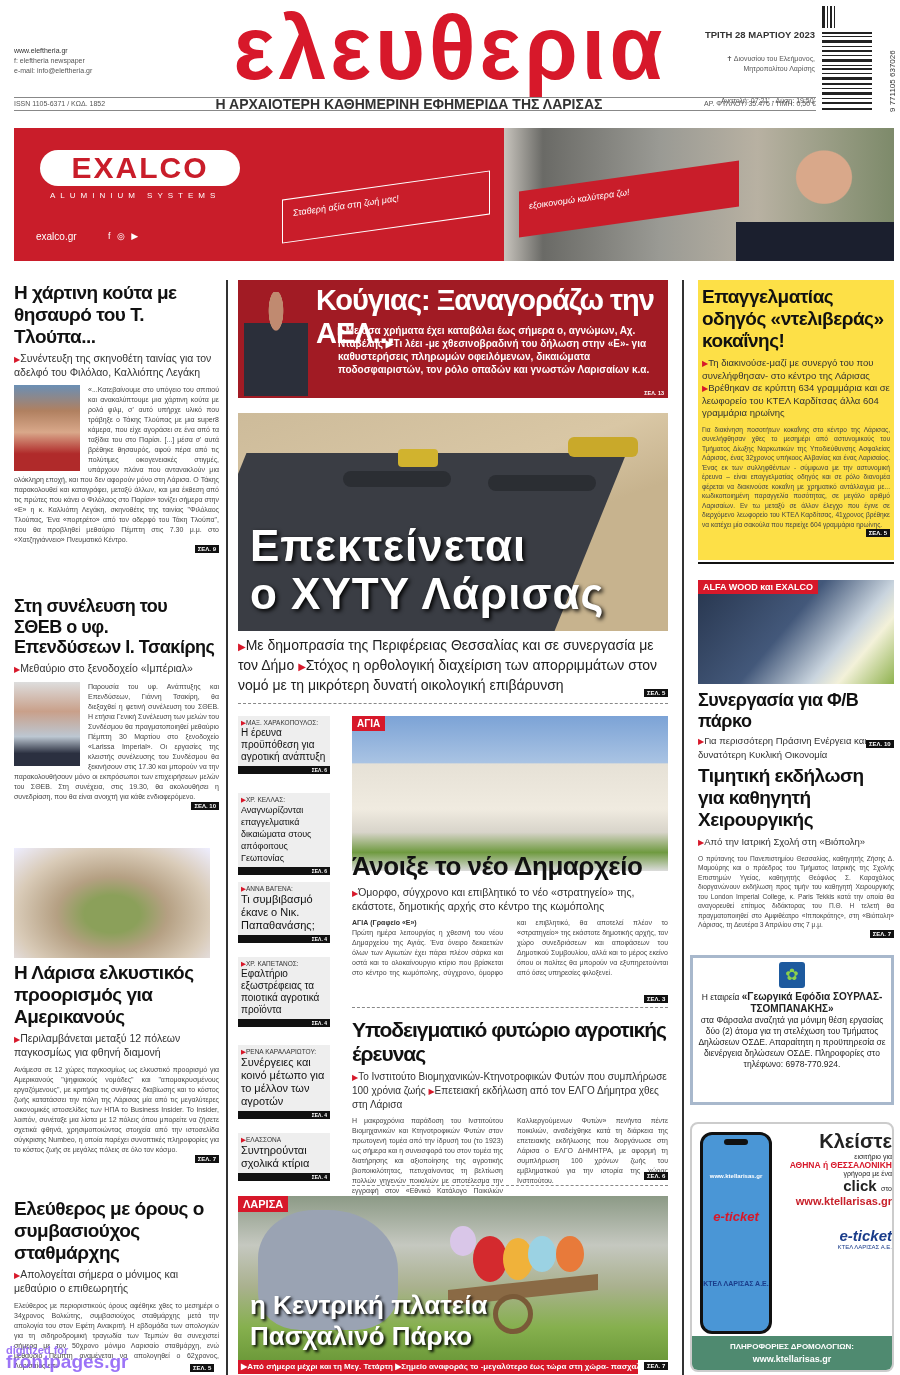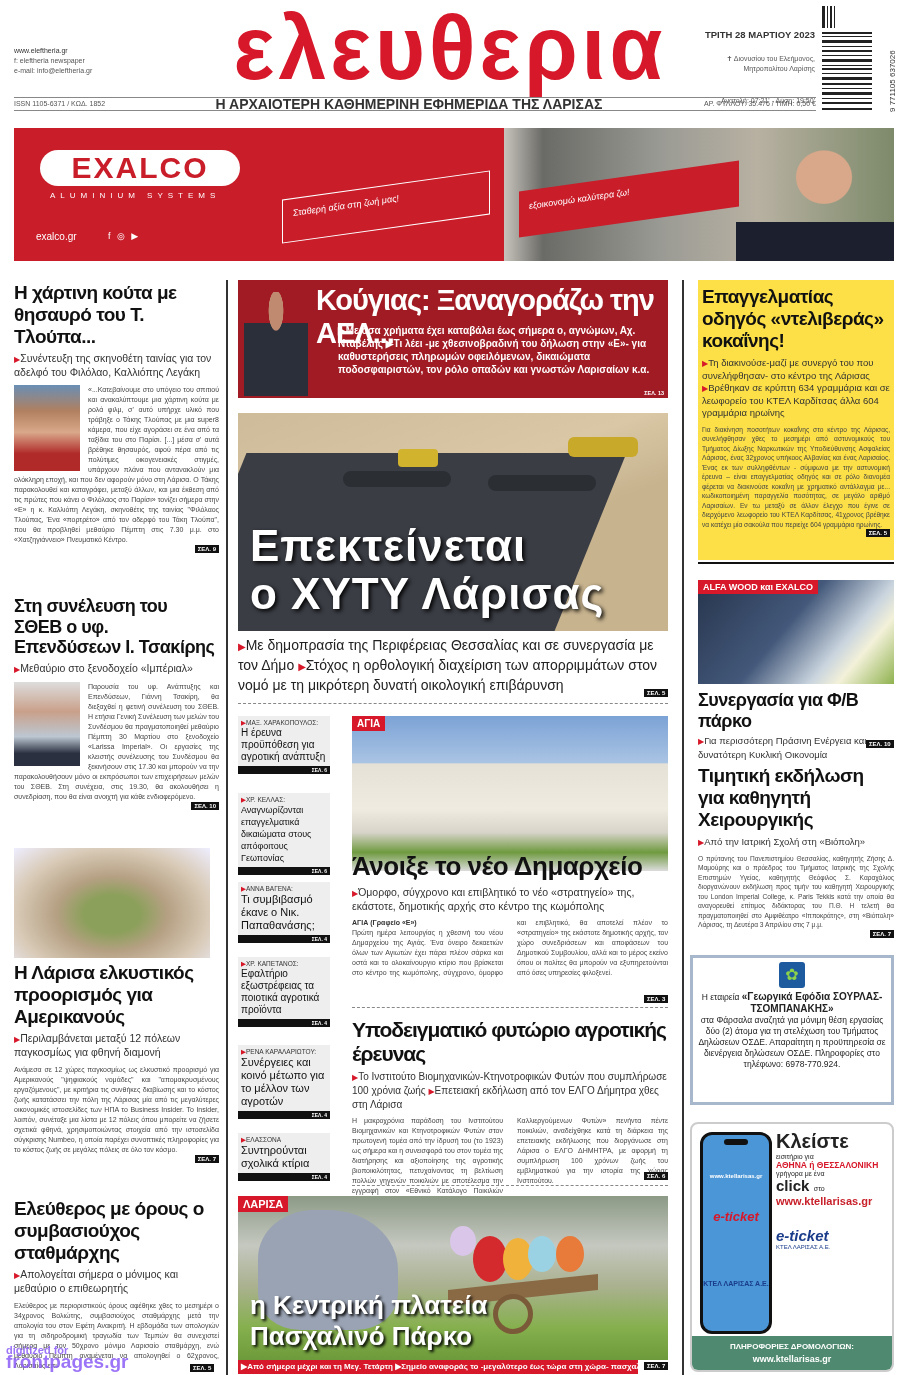--- a/index.html
+++ b/index.html
@@ -270,21 +270,21 @@
   <div>στα Φάρσαλα αναζητά για μόνιμη θέση εργασίας δύο (2) άτομα για τη στελέχωση του Τμήματος Δηλώσεων ΟΣΔΕ. Απαραίτητη η προϋπηρεσία σε διενέργεια δηλώσεων ΟΣΔΕ. Πληροφορίες στο τηλέφωνο: 6978-770.924.</div>
 </div>
 
 <div class="abs" style="left:690px;top:1122px;width:204px;height:250px;border:2px solid #ccc;border-radius:8px;overflow:hidden;background:#fff">
   <div style="position:absolute;left:8px;top:8px;width:72px;height:202px;border:3px solid #111;border-radius:12px;background:#4a96d6;text-align:center;color:#fff">
     <div style="width:24px;height:6px;background:#111;border-radius:3px;margin:4px auto"></div>
     <div style="font-size:6px;font-weight:bold;margin-top:28px">www.ktellarisas.gr</div>
     <div style="font-size:13px;font-style:italic;font-weight:bold;color:#d7182a;margin-top:30px">e-ticket</div>
     <div style="font-size:7px;font-weight:bold;color:#1a3c8a;margin-top:56px">ΚΤΕΛ ΛΑΡΙΣΑΣ Α.Ε.</div>
   </div>
-  <div style="position:absolute;left:84px;top:6px;width:116px;text-align:left;color:#222">
+  <div style="position:absolute;left:84px;top:6px;width:116px;text-align:right;color:#222">
     <div style="font-size:20px;font-weight:bold">Κλείστε</div>
     <div style="font-size:7px">εισιτήριο για</div>
     <div style="font-size:8.5px;font-weight:bold;color:#d7182a">ΑΘΗΝΑ ή ΘΕΣΣΑΛΟΝΙΚΗ</div>
     <div style="font-size:7px">γρήγορα με ένα</div>
     <div><b style="font-size:15px">click</b> <span style="font-size:7px">στο</span></div>
     <div style="font-size:11px;font-weight:bold;color:#c8202a">www.ktellarisas.gr</div>
     <div style="font-size:15px;font-style:italic;font-weight:bold;color:#1a3c8a;margin-top:20px">e-ticket</div>
     <div style="font-size:6px;color:#1a3c8a">ΚΤΕΛ ΛΑΡΙΣΑΣ Α.Ε.</div>
   </div>
   <div style="position:absolute;left:0;bottom:0;width:100%;height:34px;background:#4f8a70;color:#fff;text-align:center;font-weight:bold;font-size:8px;line-height:13px;padding-top:4px">

